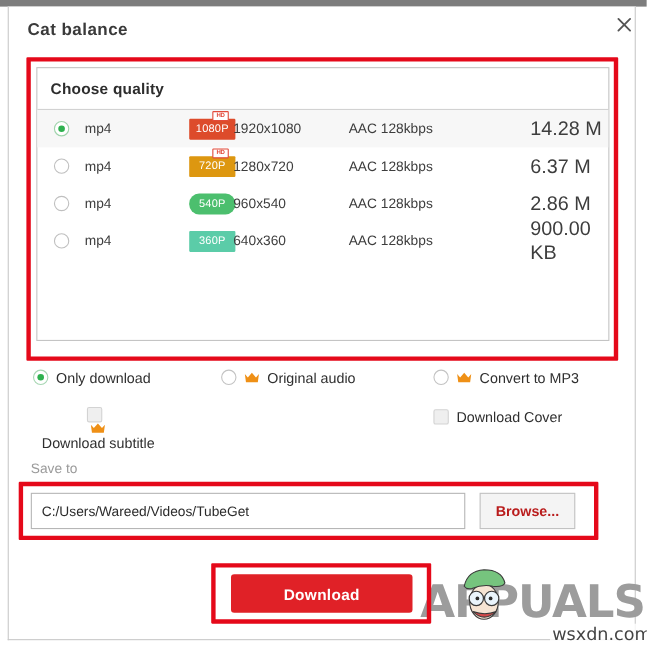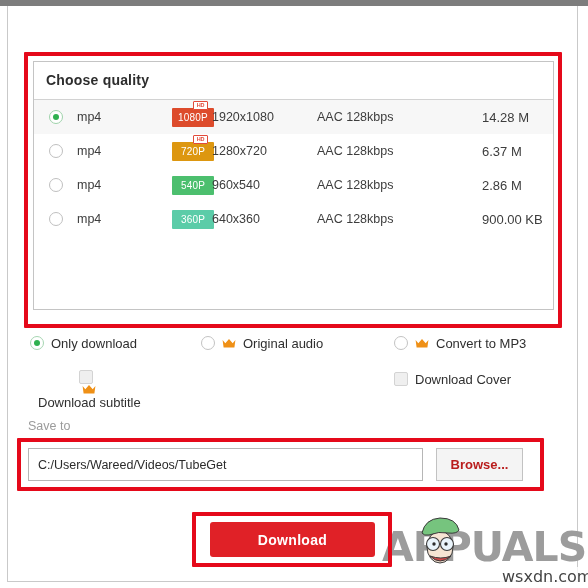--- a/index.html
+++ b/index.html
@@ -174,21 +174,21 @@
   }
   .q-audio {
     position: absolute;
     left: 283px;
     font-size: 12.5px;
     color: #3d3d3d;
   }
   .q-size {
     position: absolute;
     left: 448px;
-    font-size: 13px;
+    font-size: 18px;
     color: #3d3d3d;
   }
 
   
   .opt-row {
     position: absolute;
     height: 18px;
     display: flex;
     align-items: center;
     cursor: pointer;
@@ -332,20 +332,28 @@
 </style>
 </head>
 <body>
 
 <div id="app-window">
 
   <div id="top-chrome-strip"></div>
 
   <div id="dialog-frame"></div>
 
+  <div id="title-bar">
+    <div id="dialog-title">Cat  balance</div>
+    <div id="close-button">
+      <svg width="15" height="15" viewBox="0 0 15 15" aria-hidden="true">
+        <path d="M2.2 2.2 L12.8 12.8 M12.8 2.2 L2.2 12.8" stroke="#555555" stroke-width="1.7" stroke-linecap="round" fill="none"></path>
+      </svg>
+    </div>
+  </div>
 
   <div id="quality-panel">
     <div id="quality-panel-header">
       <span class="hdr-text">Choose quality</span>
     </div>
     <div id="quality-list">
 
       <div class="quality-row selected">
         <span class="q-radio on"></span>
         <span class="q-format">mp4</span>
@@ -367,21 +375,21 @@
         </span>
         <span class="q-res">1280x720</span>
         <span class="q-audio">AAC 128kbps</span>
         <span class="q-size">6.37 M</span>
       </div>
 
       <div class="quality-row">
         <span class="q-radio"></span>
         <span class="q-format">mp4</span>
         <span class="q-badge-wrap">
-          <span class="q-badge" id="badge2" style="background: rgb(76, 191, 110);">540P</span>
+          <span class="q-badge" id="badge2" style="background: rgb(76, 191, 110); border-radius: 9px;">540P</span>
 
         </span>
         <span class="q-res">960x540</span>
         <span class="q-audio">AAC 128kbps</span>
         <span class="q-size">2.86 M</span>
       </div>
 
       <div class="quality-row">
         <span class="q-radio"></span>
         <span class="q-format">mp4</span>

